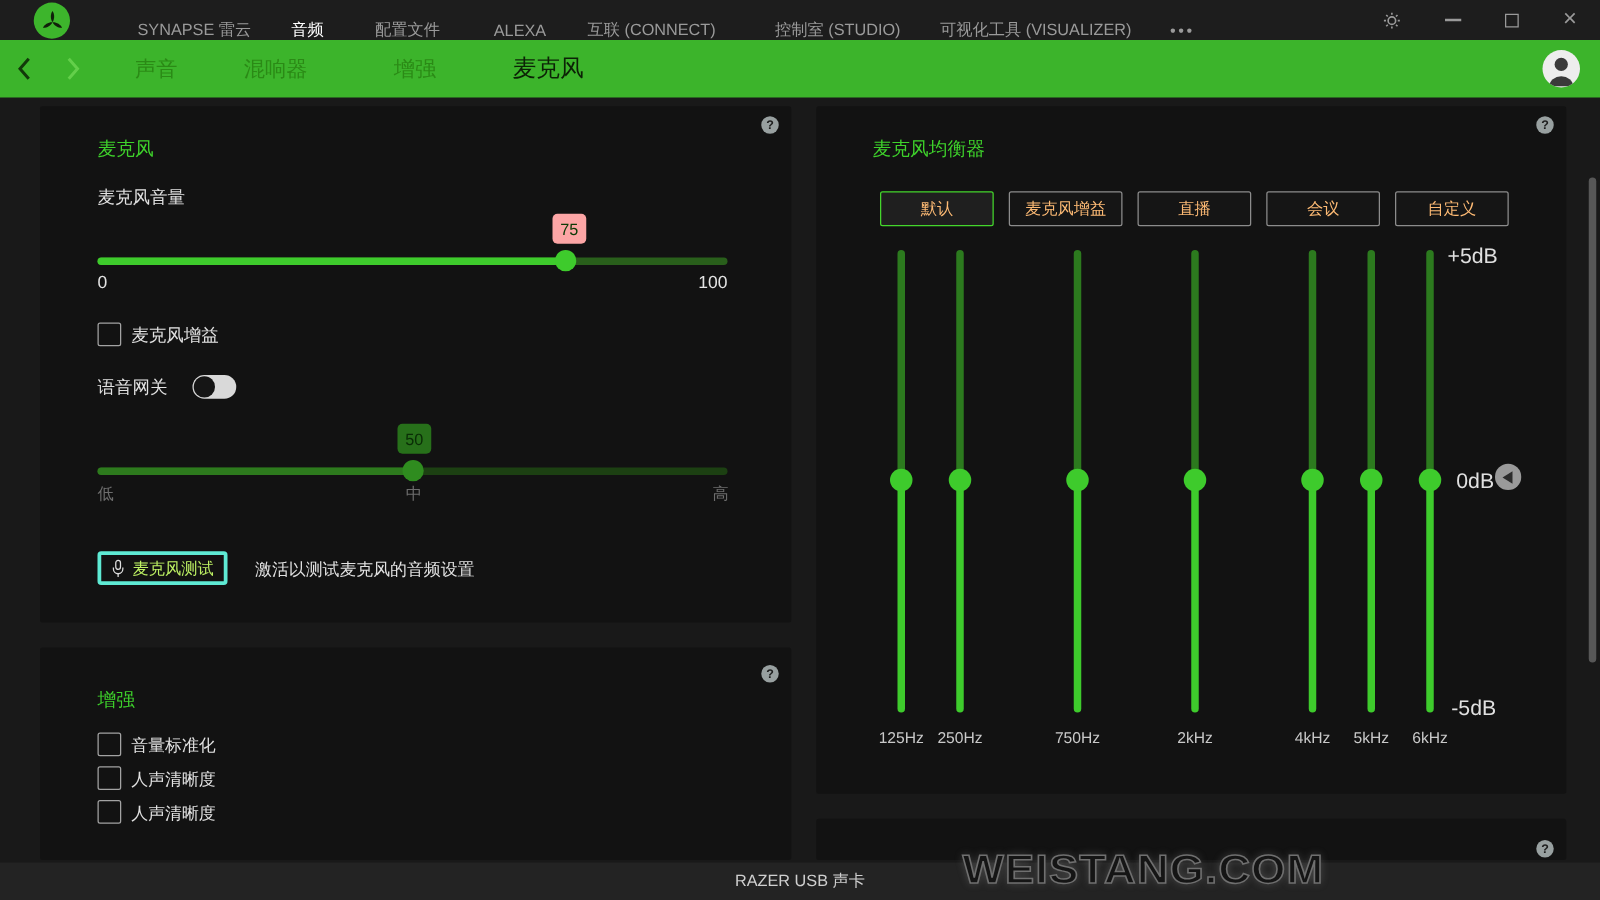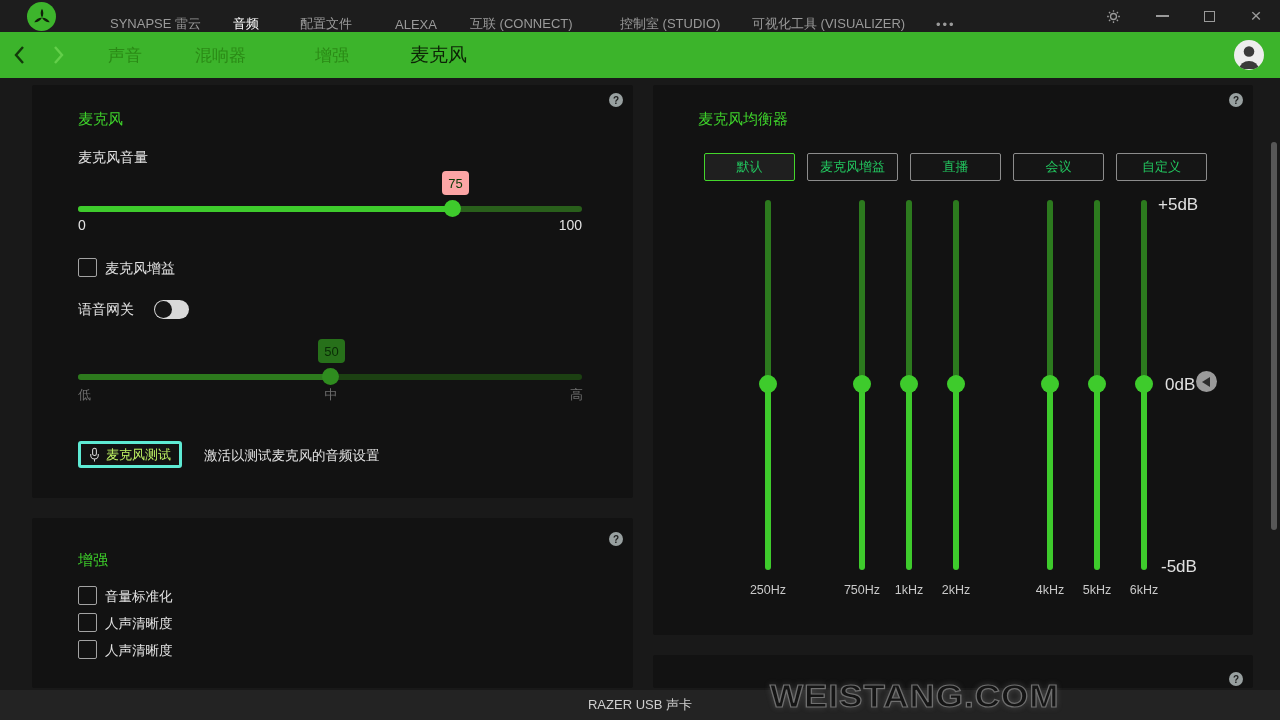--- a/index.html
+++ b/index.html
@@ -43,21 +43,21 @@
 
   
   .cb{position:absolute;width:19px;height:19px;border:1px solid #a3a3a3;border-radius:2px;background:transparent;box-sizing:border-box}
   .toggle{position:absolute;width:35px;height:19px;border-radius:10px;background:#d9d9d9}
   .toggle .knob{position:absolute;left:1px;top:1px;width:17px;height:17px;border-radius:50%;background:#151515}
   .outline-btn{position:absolute;border:3px solid #5eead4;border-radius:3px;background:transparent;color:#bef264;
                font-size:13px;display:flex;align-items:center;justify-content:center;gap:6px;box-sizing:border-box;cursor:pointer}
 
   
   .preset-row{position:absolute;display:flex;gap:12px}
-  .preset{width:91px;height:28px;border:1px solid #8c8c8c;border-radius:2px;background:#151515;color:#22c55e;
+  .preset{width:91px;height:28px;border:1px solid #8c8c8c;border-radius:2px;background:#151515;color:#fdba74;
           font-size:13px;display:flex;align-items:center;justify-content:center;box-sizing:border-box;cursor:pointer}
   .preset.active{border:1px solid #44d62c;background:#1f1f1f}
   .band{position:absolute;top:115px;width:60px;height:403px}
   .band .trackTop{position:absolute;left:27px;top:0;width:6px;height:184px;background:#2c7a1e;border-radius:3px 3px 0 0}
   .band .trackBot{position:absolute;left:27px;top:184px;width:6px;height:186px;background:#3ecb2c;border-radius:0 0 3px 3px}
   .band .knob{position:absolute;left:21px;top:175px;width:18px;height:18px;border-radius:50%;background:#3ecb2c}
   .band .freq{position:absolute;top:383px;left:0;width:60px;text-align:center;font-size:12.5px;color:#c9c9c9}
   .dbl{position:absolute;font-size:17px;color:#e0e0e0;white-space:nowrap}
   .reset{position:absolute;width:21px;height:21px;border-radius:50%;background:#9a9a9a;display:flex;align-items:center;justify-content:center;cursor:pointer}
   .reset .tri{width:0;height:0;border-top:5px solid transparent;border-bottom:5px solid transparent;border-right:8px solid #2c2c2c;margin-right:2px}
@@ -192,37 +192,37 @@
   <div class="card-title" style="left:45px;top:25px">麦克风均衡器</div>
 
   <div class="preset-row" style="left:51px;top:68px">
     <div class="preset active">默认</div>
     <div class="preset">麦克风增益</div>
     <div class="preset">直播</div>
     <div class="preset">会议</div>
     <div class="preset">自定义</div>
   </div>
 
+  <div class="band" style="left:38px">
+    <div class="trackTop"></div>
+    <div class="trackBot"></div>
+    <div class="knob"></div>
+    <div class="freq">125Hz</div>
+  </div>
   <div class="band" style="left:85px">
     <div class="trackTop"></div>
     <div class="trackBot"></div>
     <div class="knob"></div>
     <div class="freq">250Hz</div>
   </div>
   <div class="band" style="left:179px">
     <div class="trackTop"></div>
     <div class="trackBot"></div>
     <div class="knob"></div>
     <div class="freq">750Hz</div>
-  </div>
-  <div class="band" style="left:226px">
-    <div class="trackTop"></div>
-    <div class="trackBot"></div>
-    <div class="knob"></div>
-    <div class="freq">1kHz</div>
   </div>
   <div class="band" style="left:273px">
     <div class="trackTop"></div>
     <div class="trackBot"></div>
     <div class="knob"></div>
     <div class="freq">2kHz</div>
   </div>
   <div class="band" style="left:367px">
     <div class="trackTop"></div>
     <div class="trackBot"></div>

